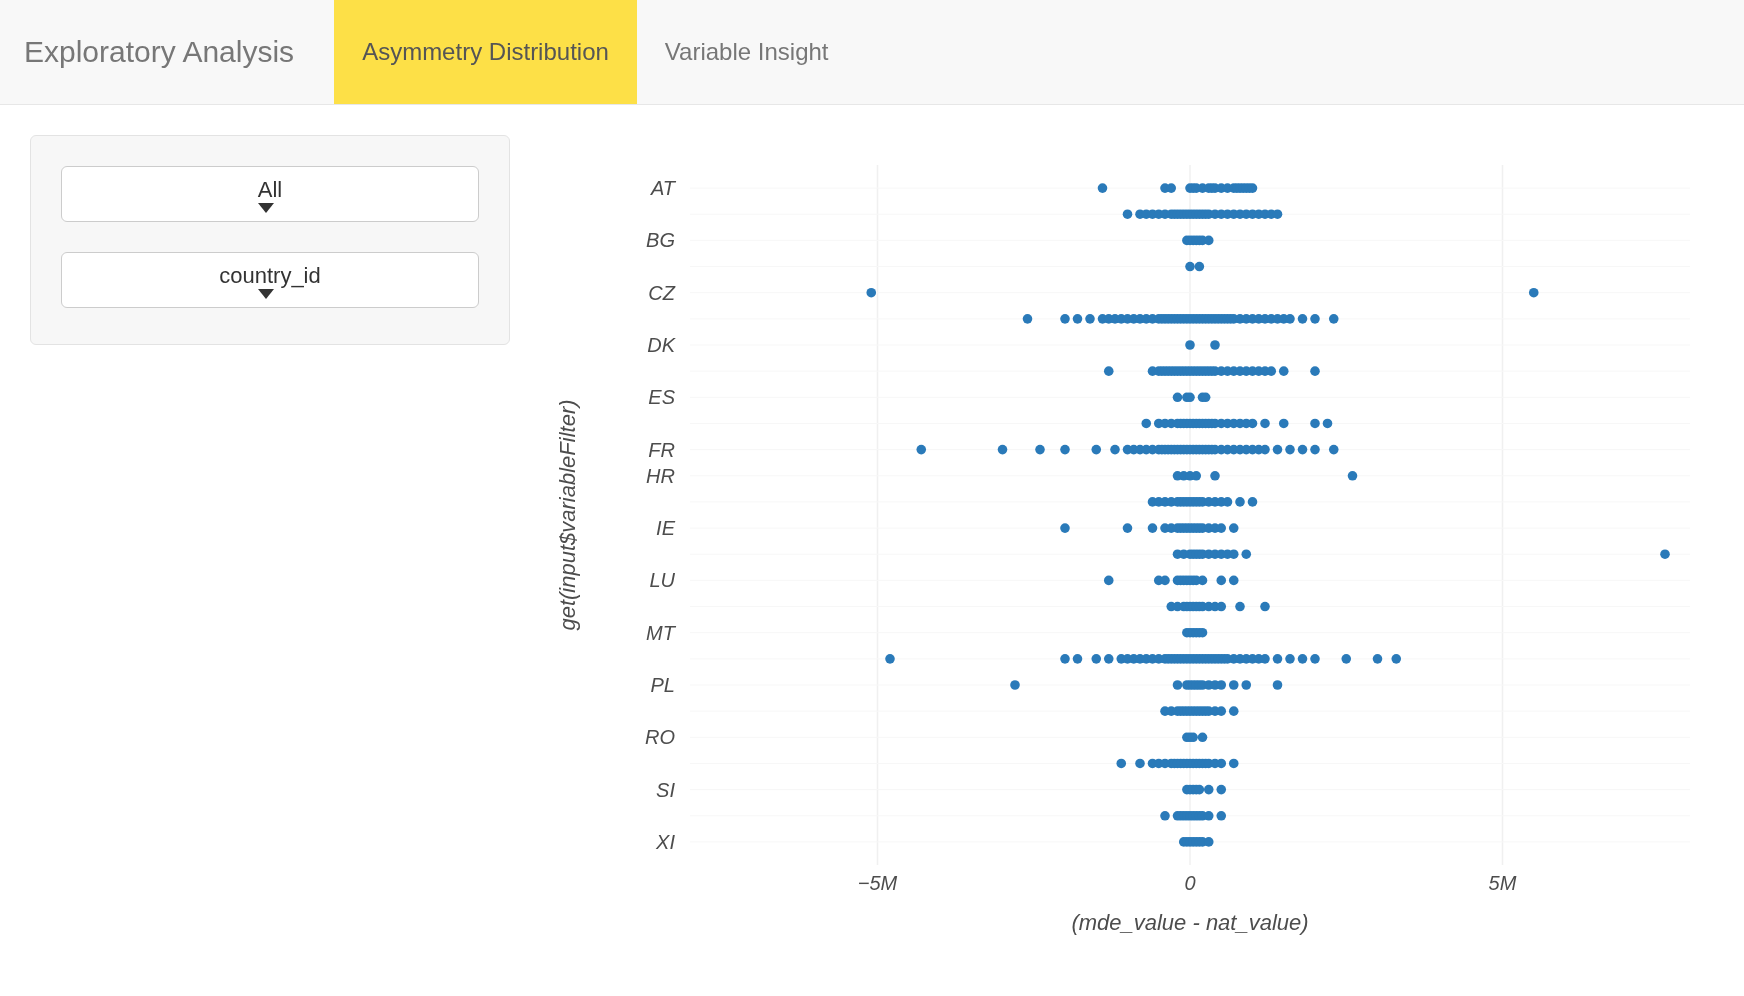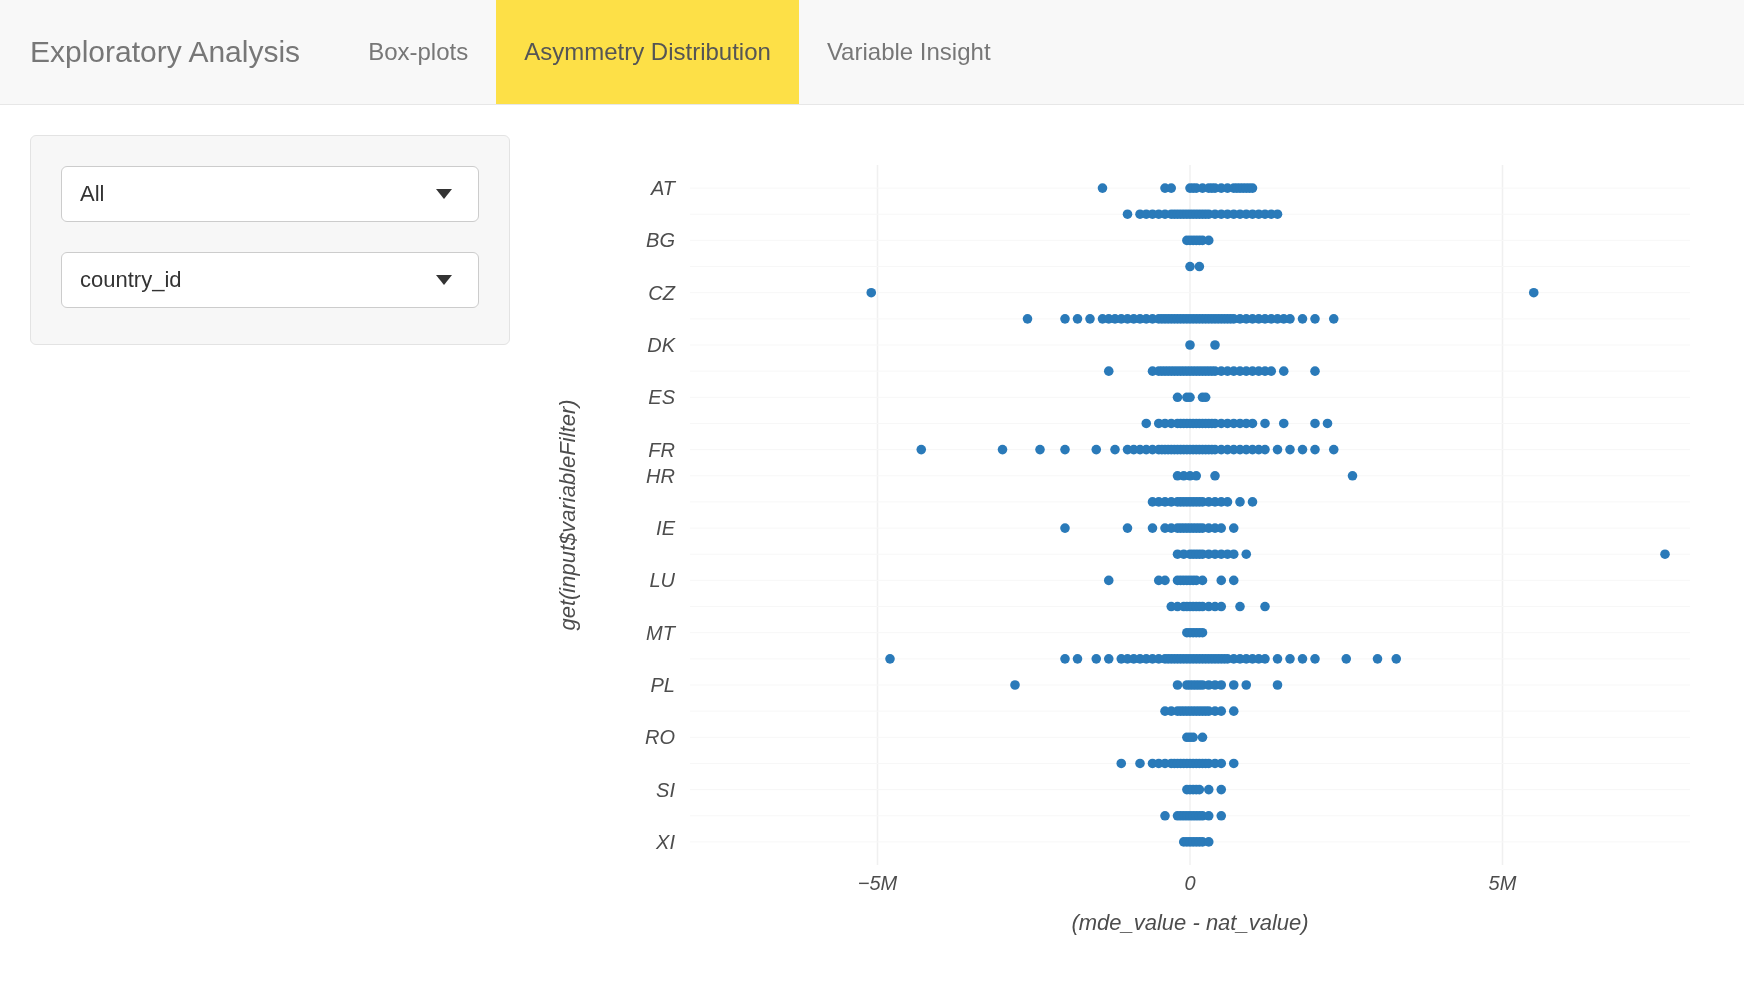--- a/index.html
+++ b/index.html
@@ -13,21 +13,21 @@
     overflow: hidden;
   }
 
   
   .navbar {
     background: #f8f8f8;
     border-bottom: 1px solid #e7e7e7;
     height: 104px;
     display: flex;
     align-items: center;
-    padding-left: 30px;
+    padding-left: 24px;
   }
   .navbar .brand {
     font-size: 30px;
     color: #777;
     margin-right: 40px;
     white-space: nowrap;
   }
   .navbar .tab {
     font-size: 24px;
     color: #777;
@@ -75,20 +75,21 @@
     background: #fff;
     border: 1px solid #ccc;
     border-radius: 6px;
     font-size: 22px;
     padding: 10px 18px;
     box-sizing: border-box;
     display: flex;
     align-items: center;
     justify-content: space-between;
     cursor: pointer;
+    flex-direction: column;
   }
   .caret {
     width: 0; height: 0;
     border-left: 8px solid transparent;
     border-right: 8px solid transparent;
     border-top: 10px solid #333;
     margin-right: 8px;
   }
 
   
@@ -104,21 +105,20 @@
   .tick-text { font-size: 20px; fill: #4d4d4d; }
   .axis-title { font-size: 22px; fill: #4d4d4d; }
   .grid-line { stroke: #f0f0f0; stroke-width: 1.5; }
   .dot { fill: #2a7ab9; }
 </style>
 </head>
 <body>
 
 <div class="navbar">
   <div class="brand">Exploratory Analysis</div>
-  <div class="tab">Box-plots</div>
   <div class="tab active">Asymmetry Distribution</div>
   <div class="tab">Variable Insight</div>
 </div>
 
 <div class="content">
 
   <div class="sidebar-panel">
     <div class="select-wrap">
       <div class="select-box">
         <span>All</span>

